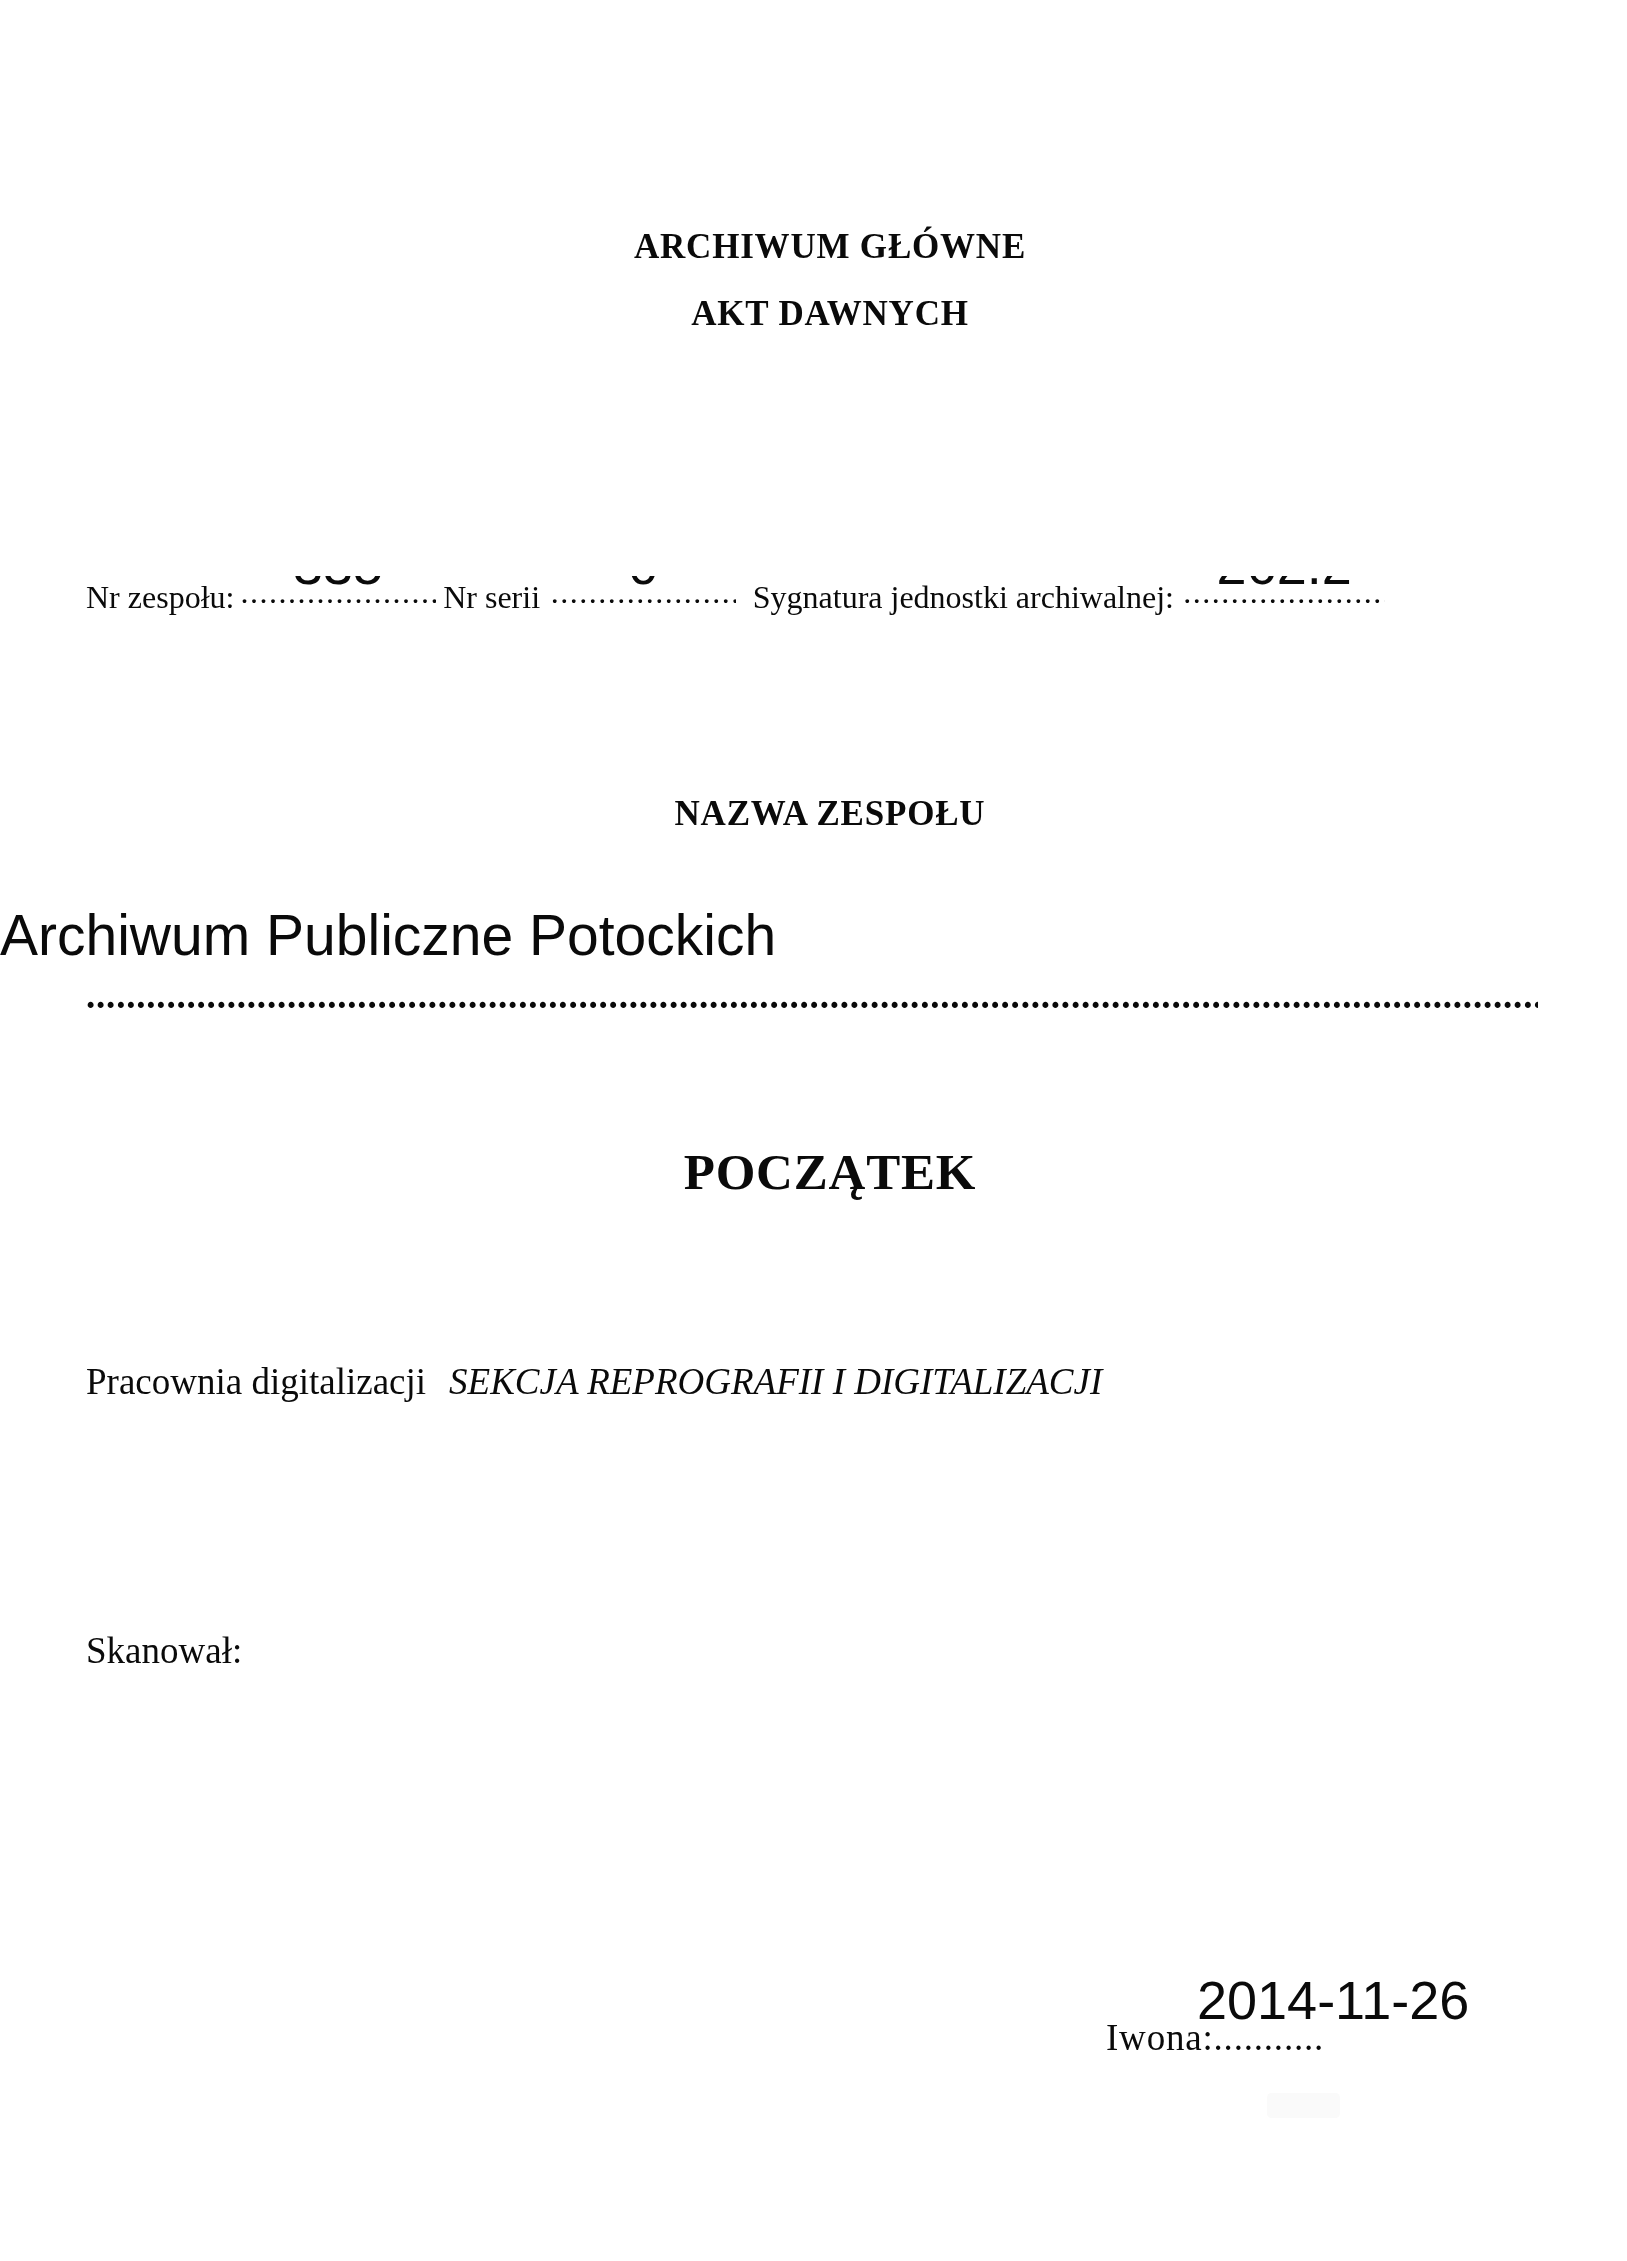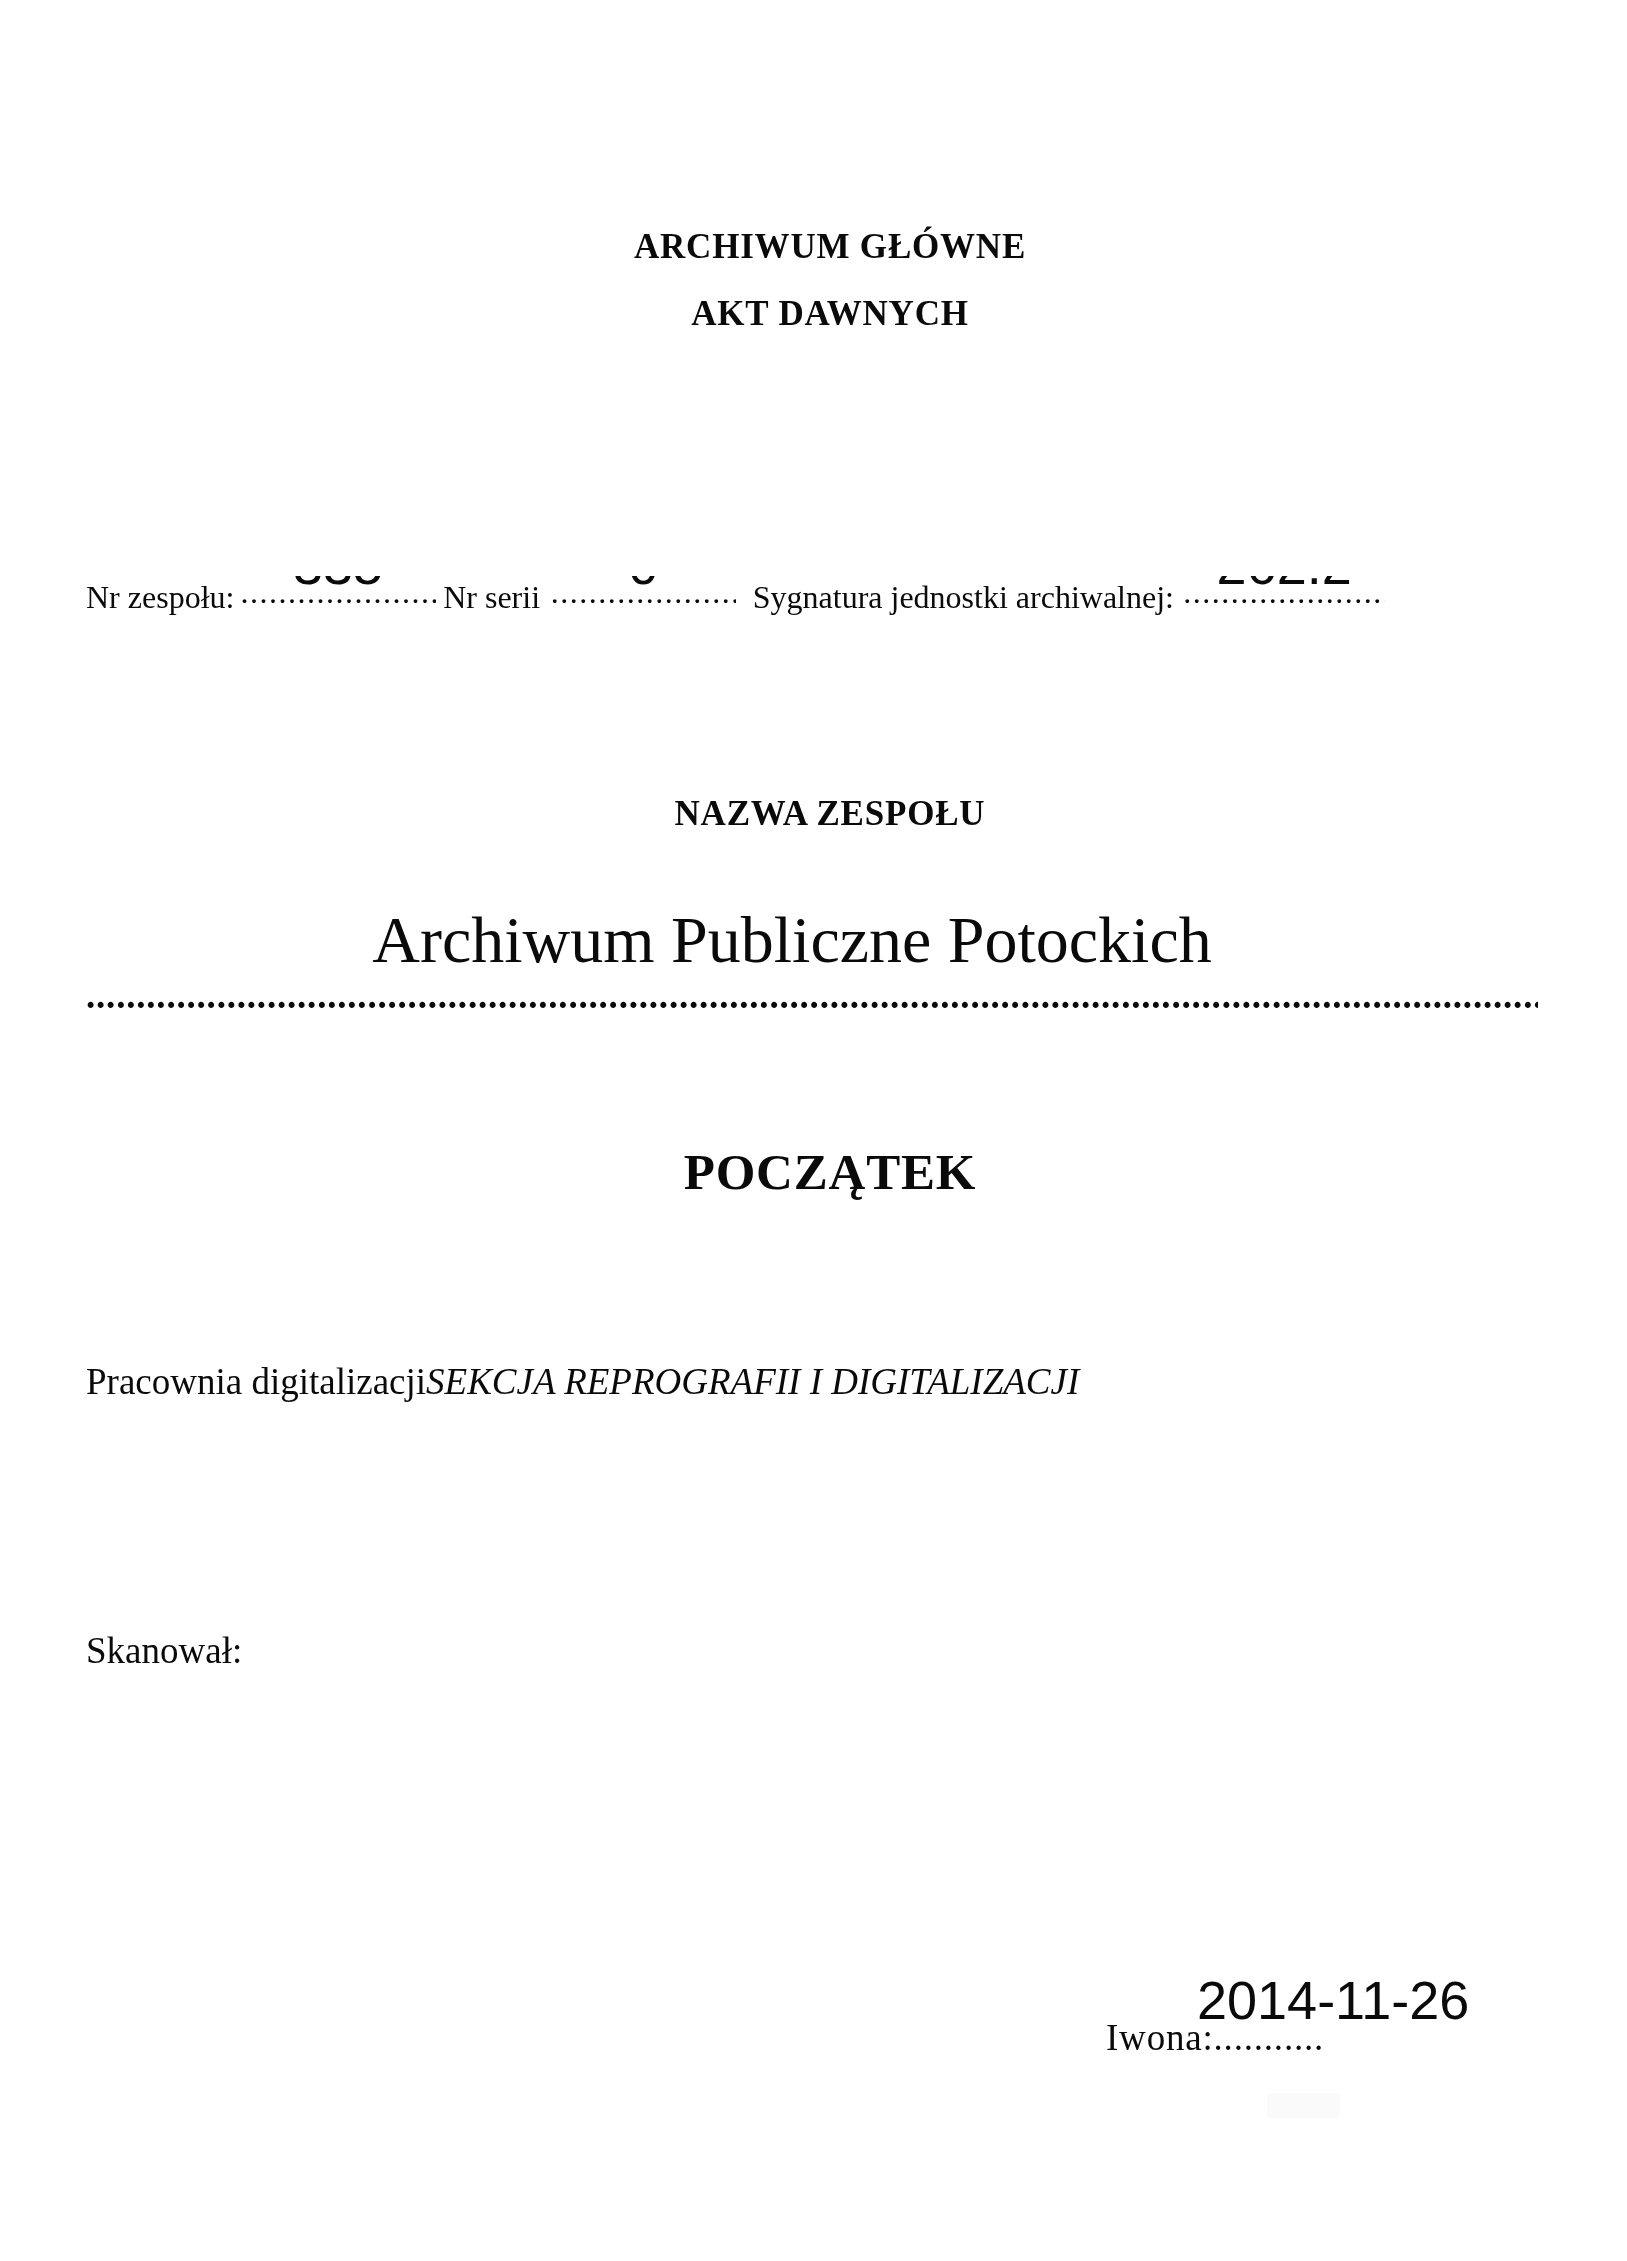--- a/index.html
+++ b/index.html
@@ -65,23 +65,22 @@
     font-weight: bold;
     font-size: 35px;
     letter-spacing: 0.8px;
   }
 
   
   .collection-name {
     top: 907px;
     left: 0;
     width: 1584px;
-    text-align: center;
-    font-family: Liberation Serif, serif;
-    font-size: 66px;
+    font-family: Liberation Sans, sans-serif;
+    font-size: 57px;
   }
 
   
   .divider-dots {
     top: 977px;
     left: 86px;
     width: 1452px;
     overflow: hidden;
     font-weight: bold;
     font-size: 37px;
@@ -97,21 +96,21 @@
   }
 
   
   .lab-line {
     top: 1363px;
     left: 86px;
     font-size: 37px;
   }
   .lab-line .lab-value {
     font-style: italic;
-    margin-left: 0;
+    margin-left: 23px;
   }
 
   
   .scanner-line {
     top: 1632px;
     left: 86px;
     display: flex;
     align-items: flex-start;
     position: absolute;
     line-height: 1;

